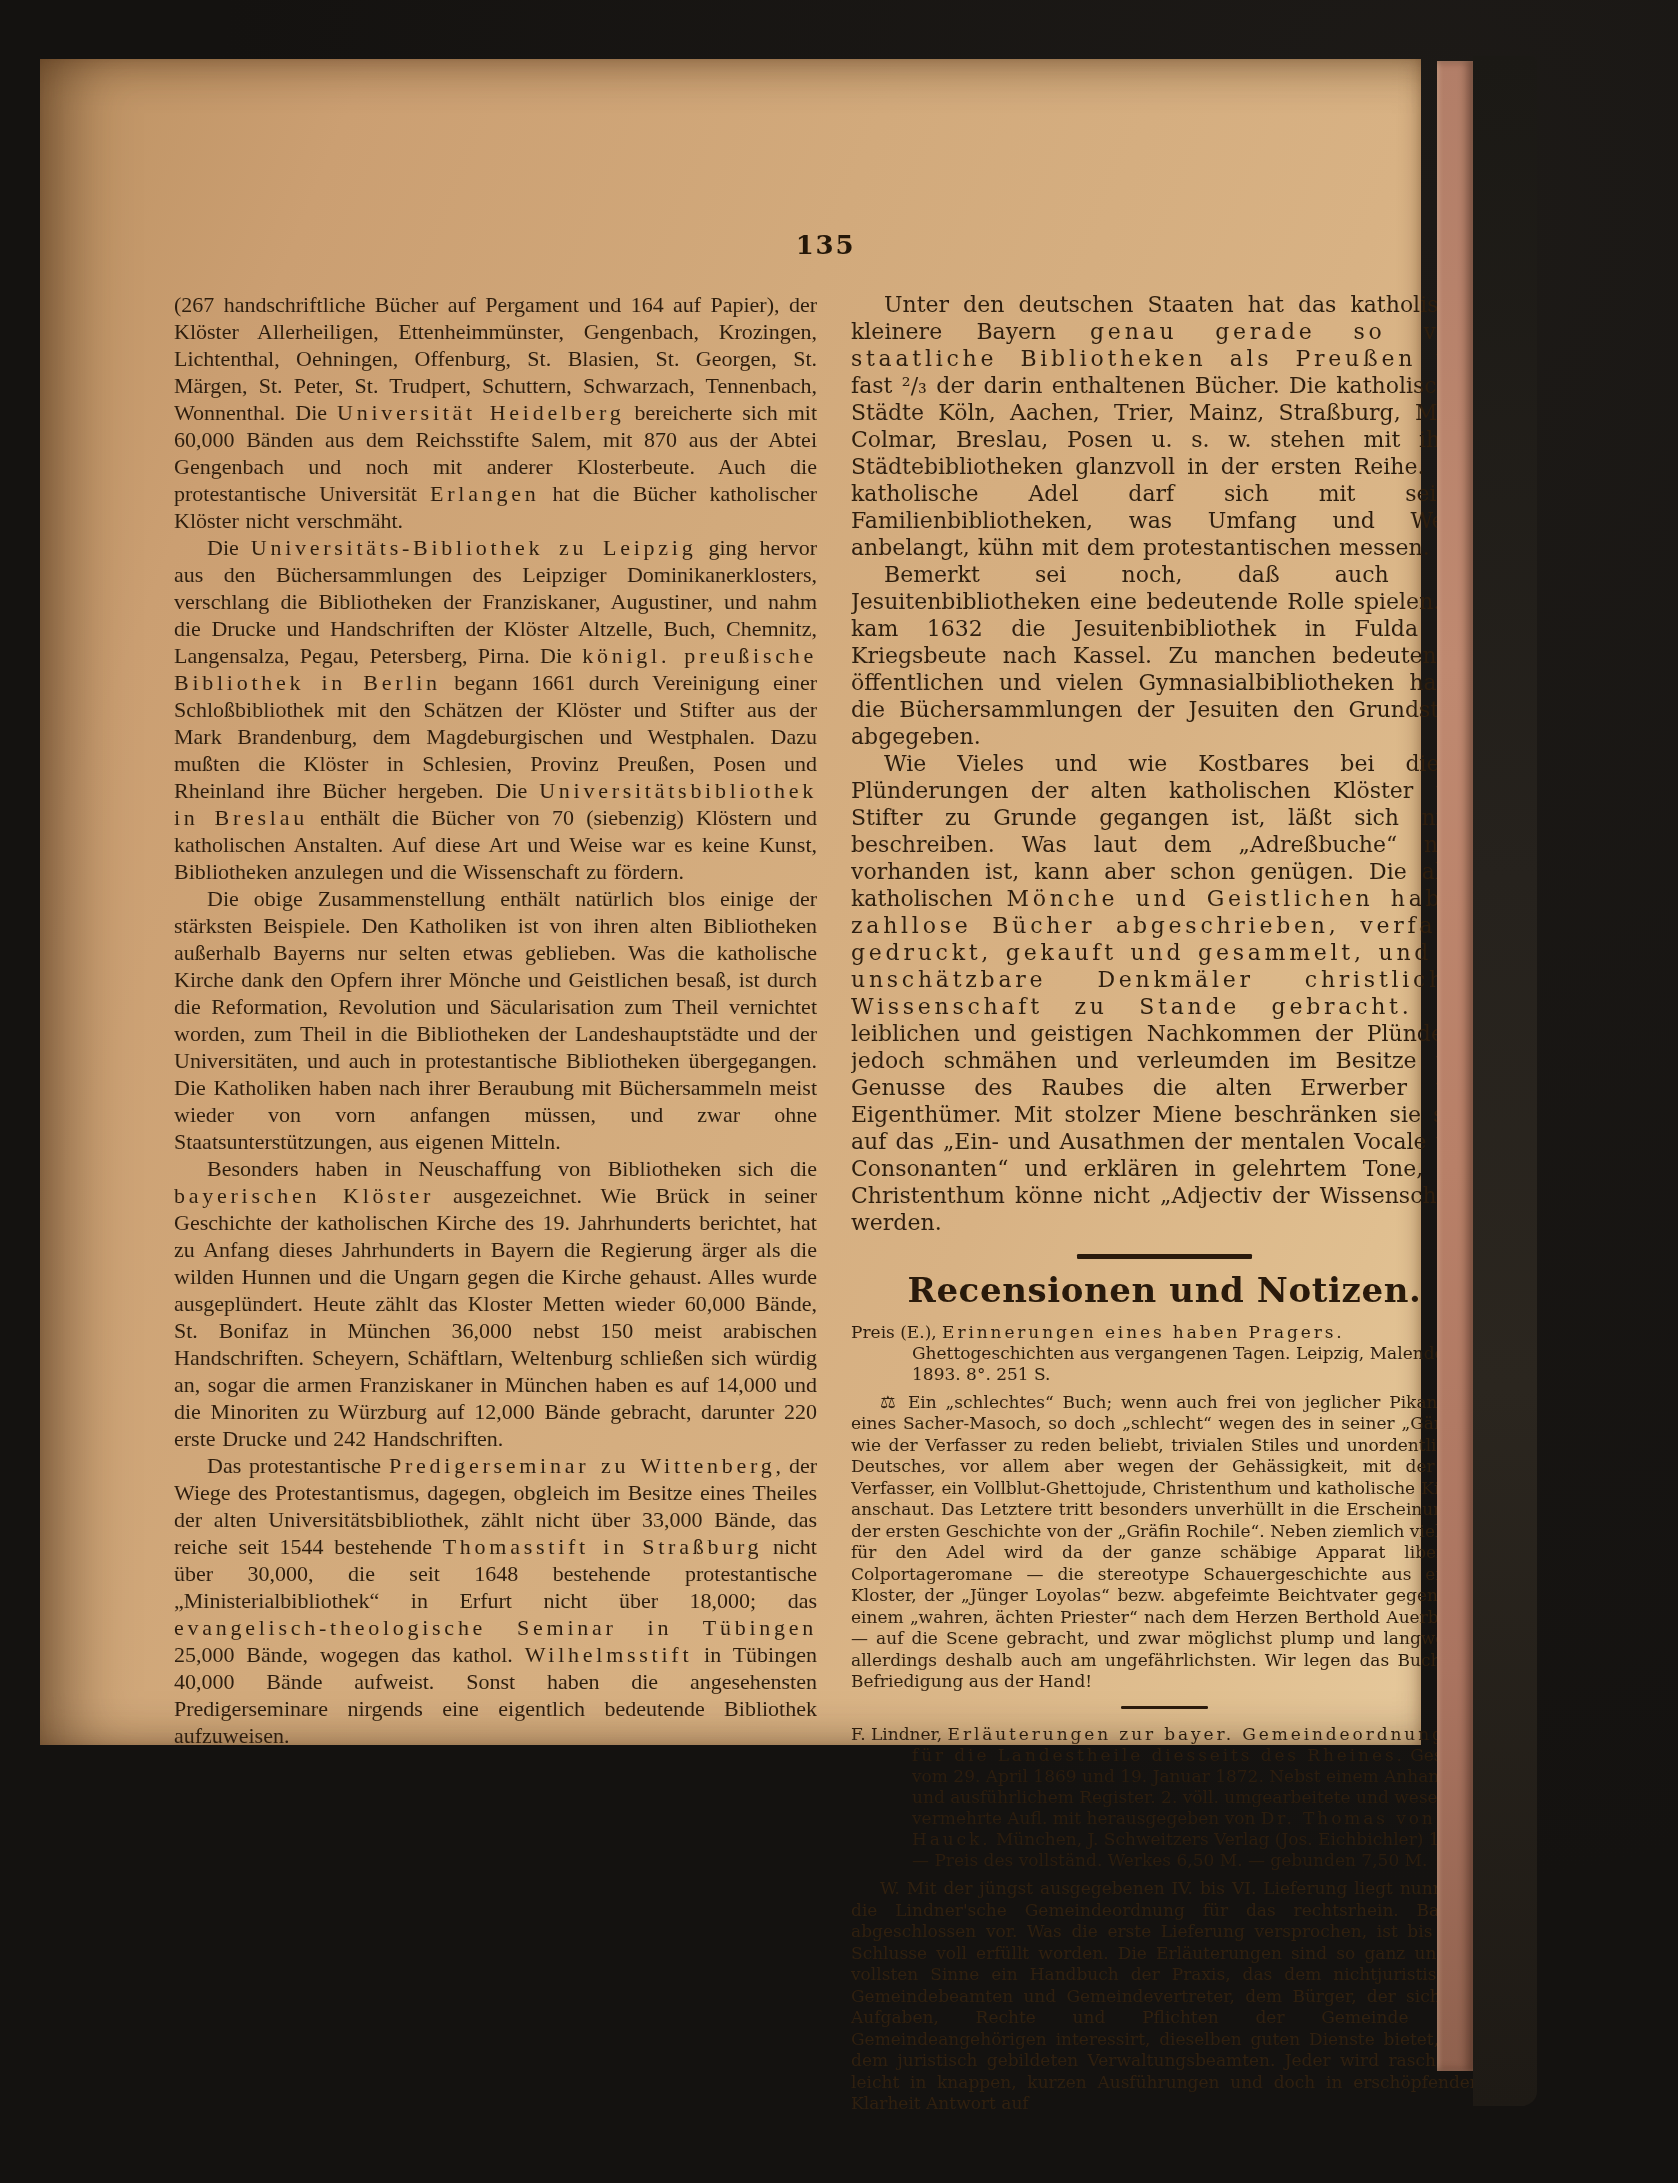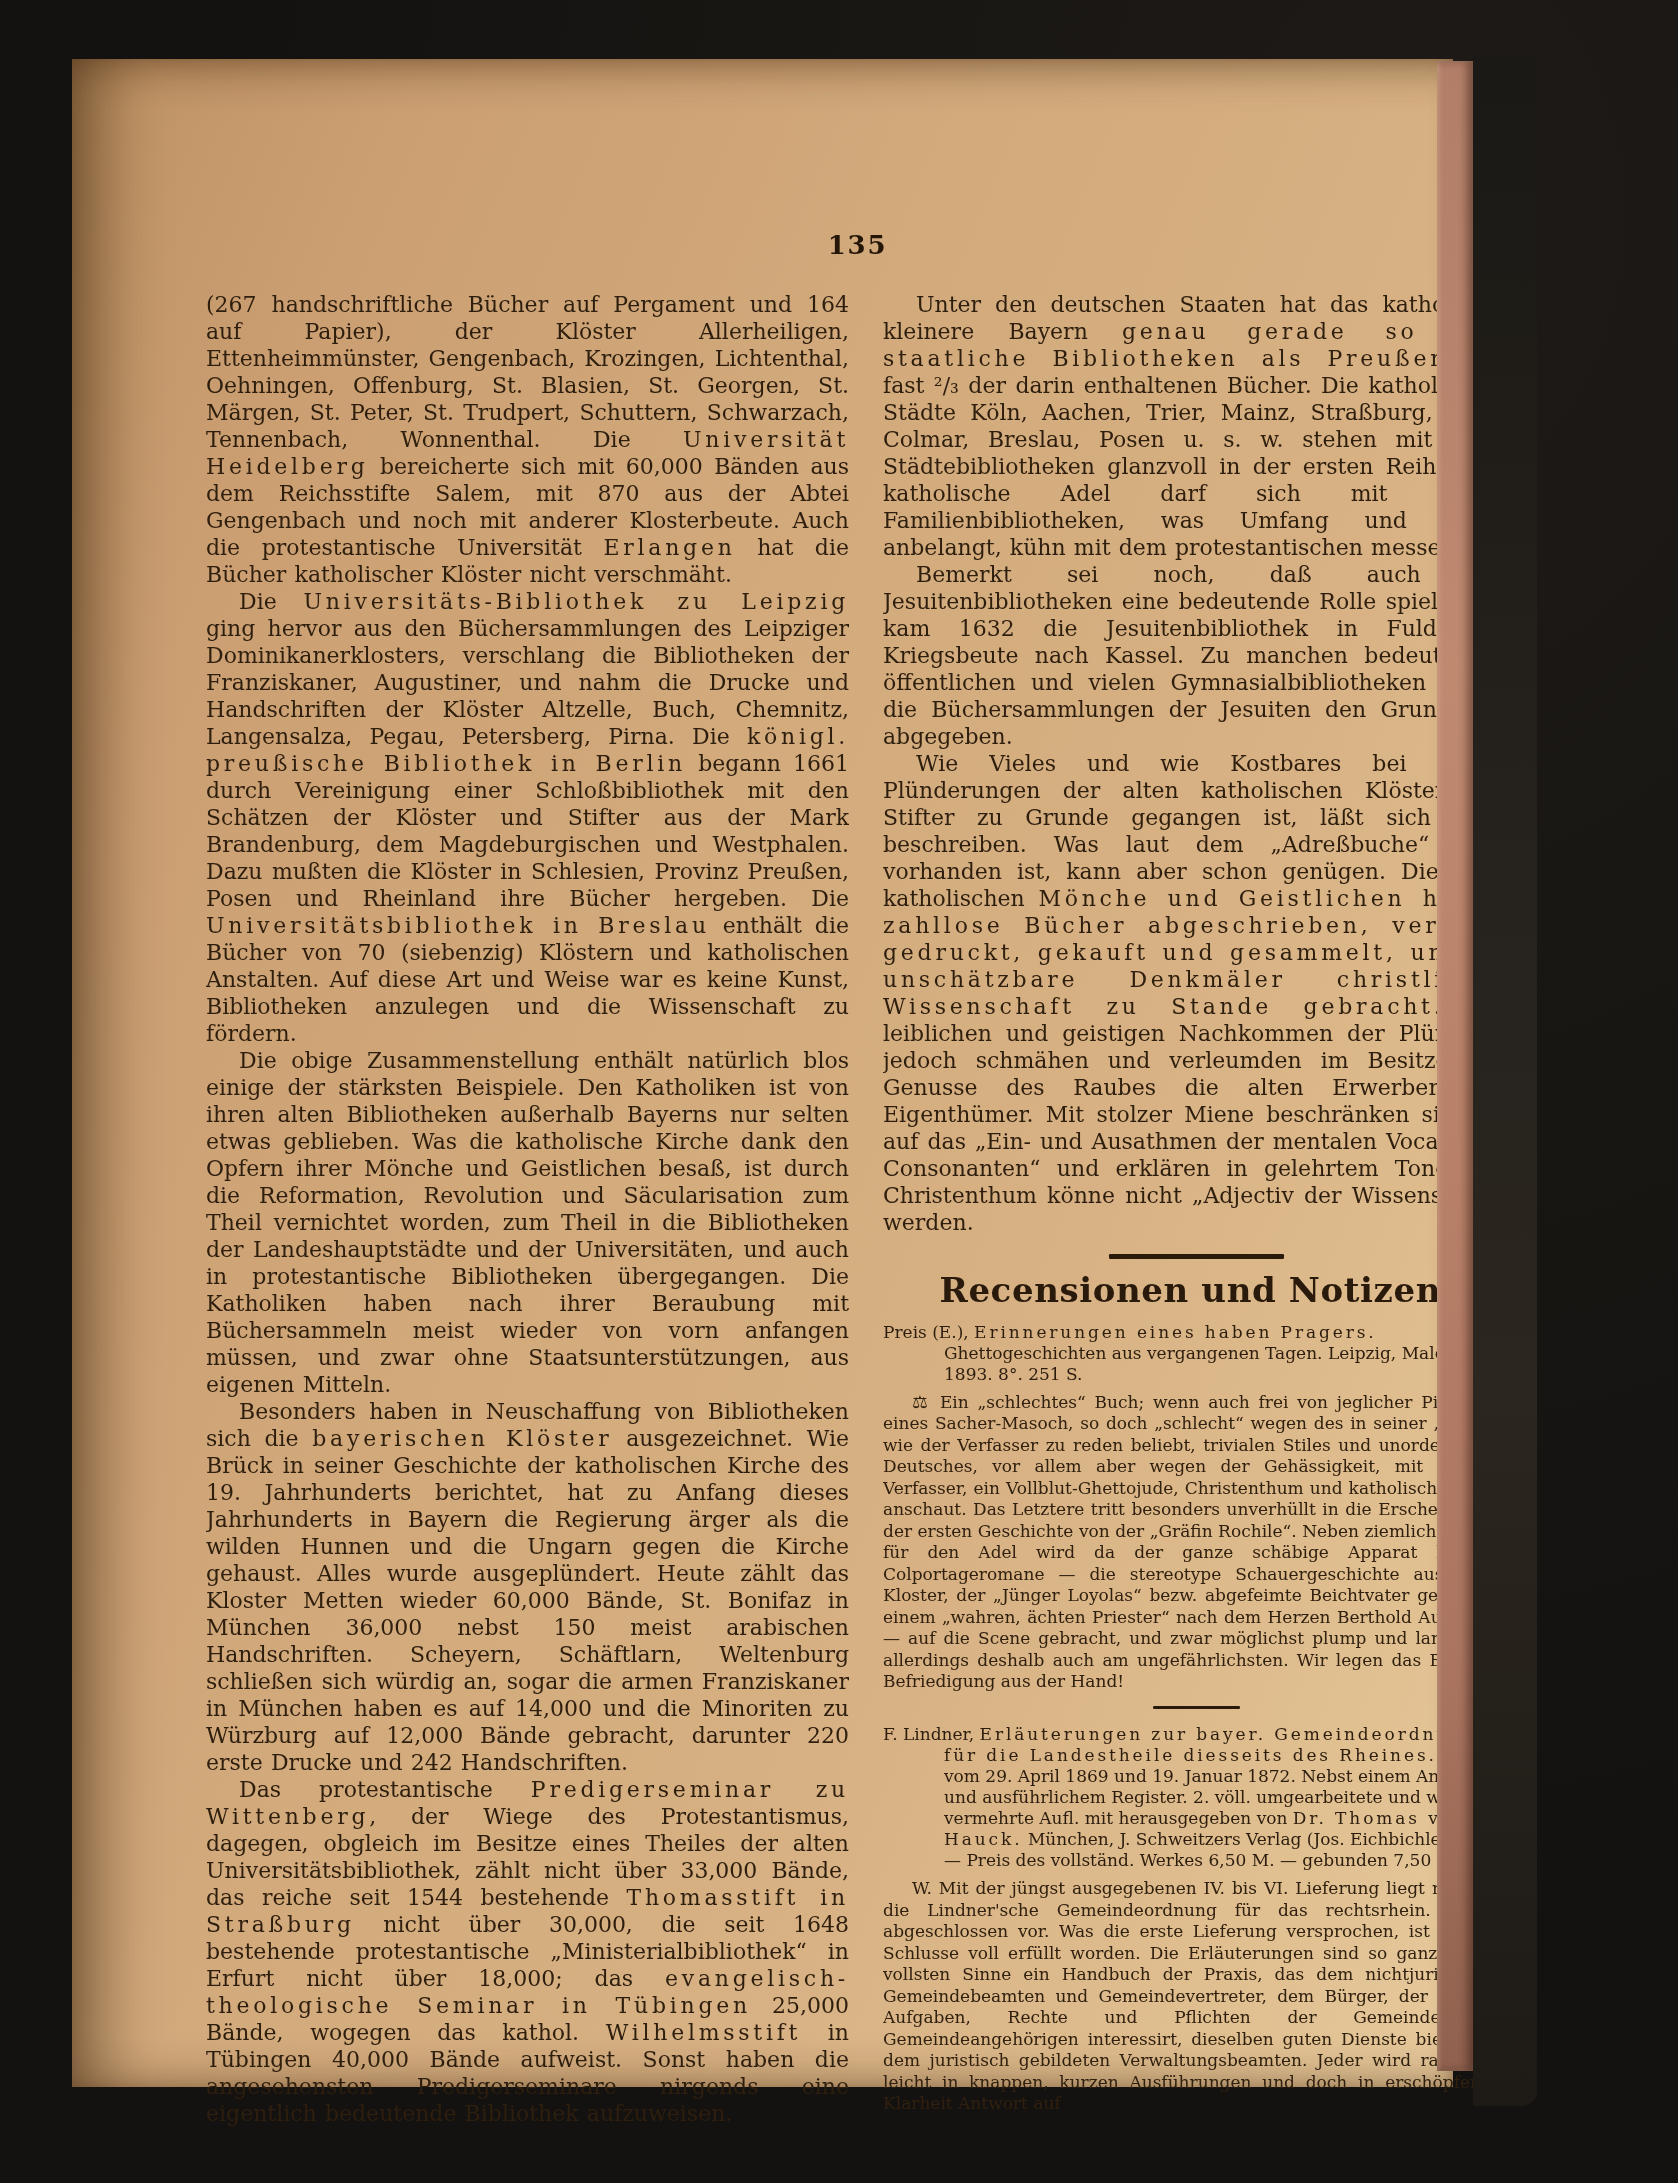--- a/index.html
+++ b/index.html
@@ -7,22 +7,22 @@
     width: 1679px; height: 2183px;
     position: relative;
     background:
       radial-gradient(ellipse at 85% 10%, #1d1a17 0%, #141210 60%),
       #141210;
     overflow: hidden;
     font-family: "DejaVu Serif", serif;
   }
   .paper {
     position: absolute;
-    left: 72px; top: 59px;
-    width: 1381px; height: 2028px;
+    left: 40px; top: 59px;
+    width: 1381px; height: 1686px;
     background: linear-gradient(112deg,
       #bd9263 0%, #cb9f72 16%, #d2aa7c 42%, #d8b284 68%, #e0bf90 88%, #e6c99c 100%);
     box-shadow:
       inset 50px 0 64px -23px rgba(62,36,14,0.55),
       inset -5.8px 0 13px -4.7px rgba(90,50,22,0.35),
       inset 0 26px 41px -20.4px rgba(70,40,15,0.40),
       inset 0 -23px 41px -20.4px rgba(70,40,15,0.30);
   }
   .fore-edge {
     position: absolute;
@@ -49,21 +49,21 @@
     letter-spacing: 1.7px;
   }
   .col {
     position: absolute;
     top: 232px;
     color: #2e1e0e;
     text-align: justify;
     height: 1837px;
     overflow: hidden;
   }
-  .col-left  { left: 134px;  width: 643px; }
+  .col-left  { left: 134px;  width: 643px; font-family: Liberation Serif, serif; }
   .col-right { left: 811px; width: 627px; }
   .main {
     font-size: 22px;
     line-height: 27px;
     margin: 0;
     text-indent: 33px;
     word-spacing: 1.2px;
   }
   .noindent { text-indent: 0; }
   .sp { letter-spacing: 0.17em; }

